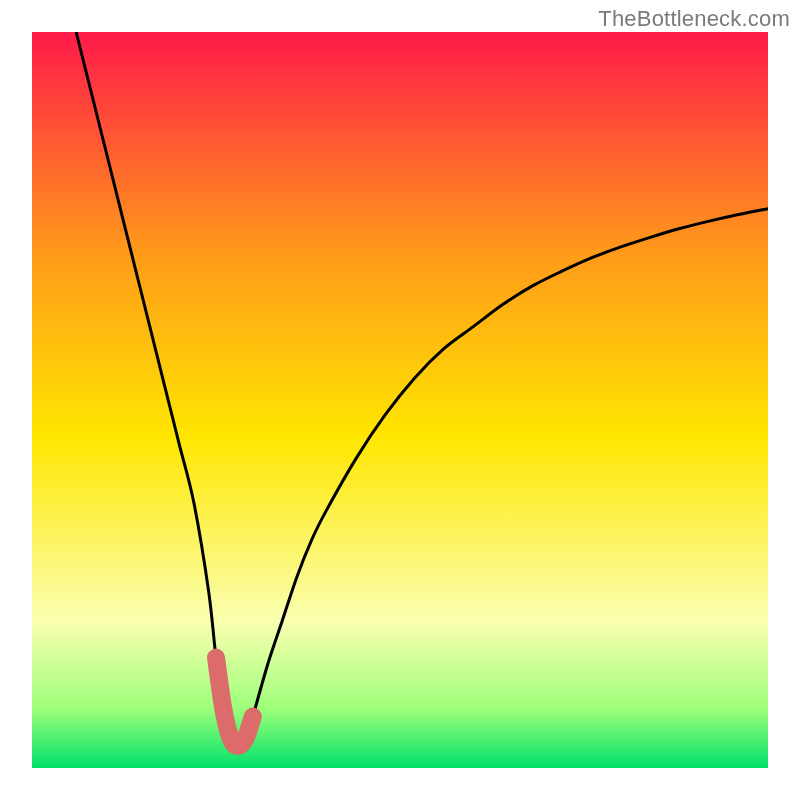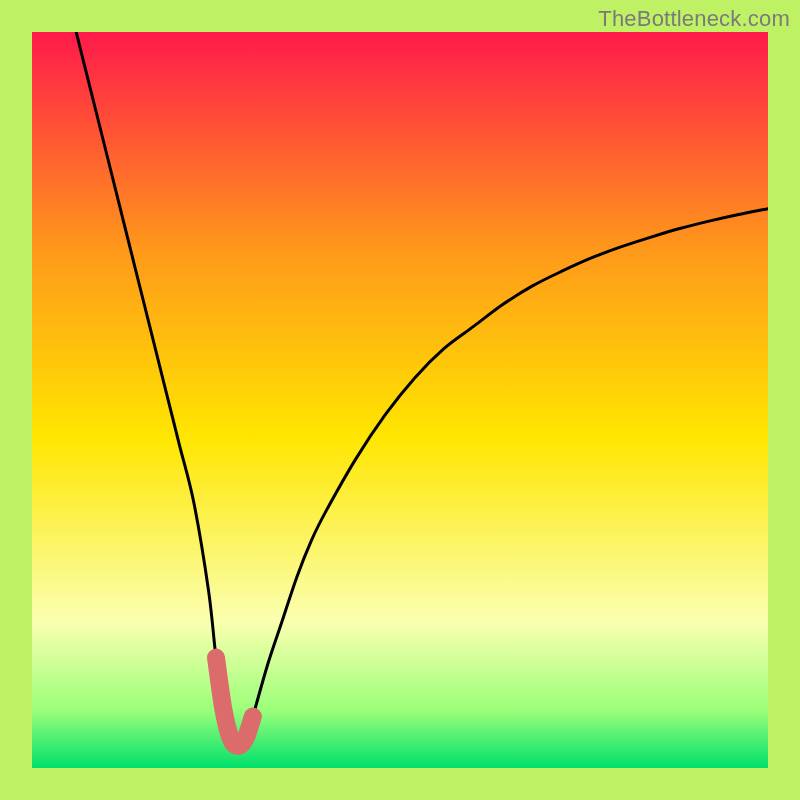--- a/index.html
+++ b/index.html
@@ -9,21 +9,21 @@
     height: 800px;
     background: #000;
     overflow: hidden;
   }
   .frame {
     position: absolute;
     left: 0;
     top: 0;
     width: 800px;
     height: 800px;
-    background: #bef264;
+    background: #ffffff;
   }
   .plot-area {
     position: absolute;
     left: 32px;
     top: 32px;
     width: 736px;
     height: 736px;
     overflow: hidden;
   }
   svg.bg, svg.curve, svg.marker {

